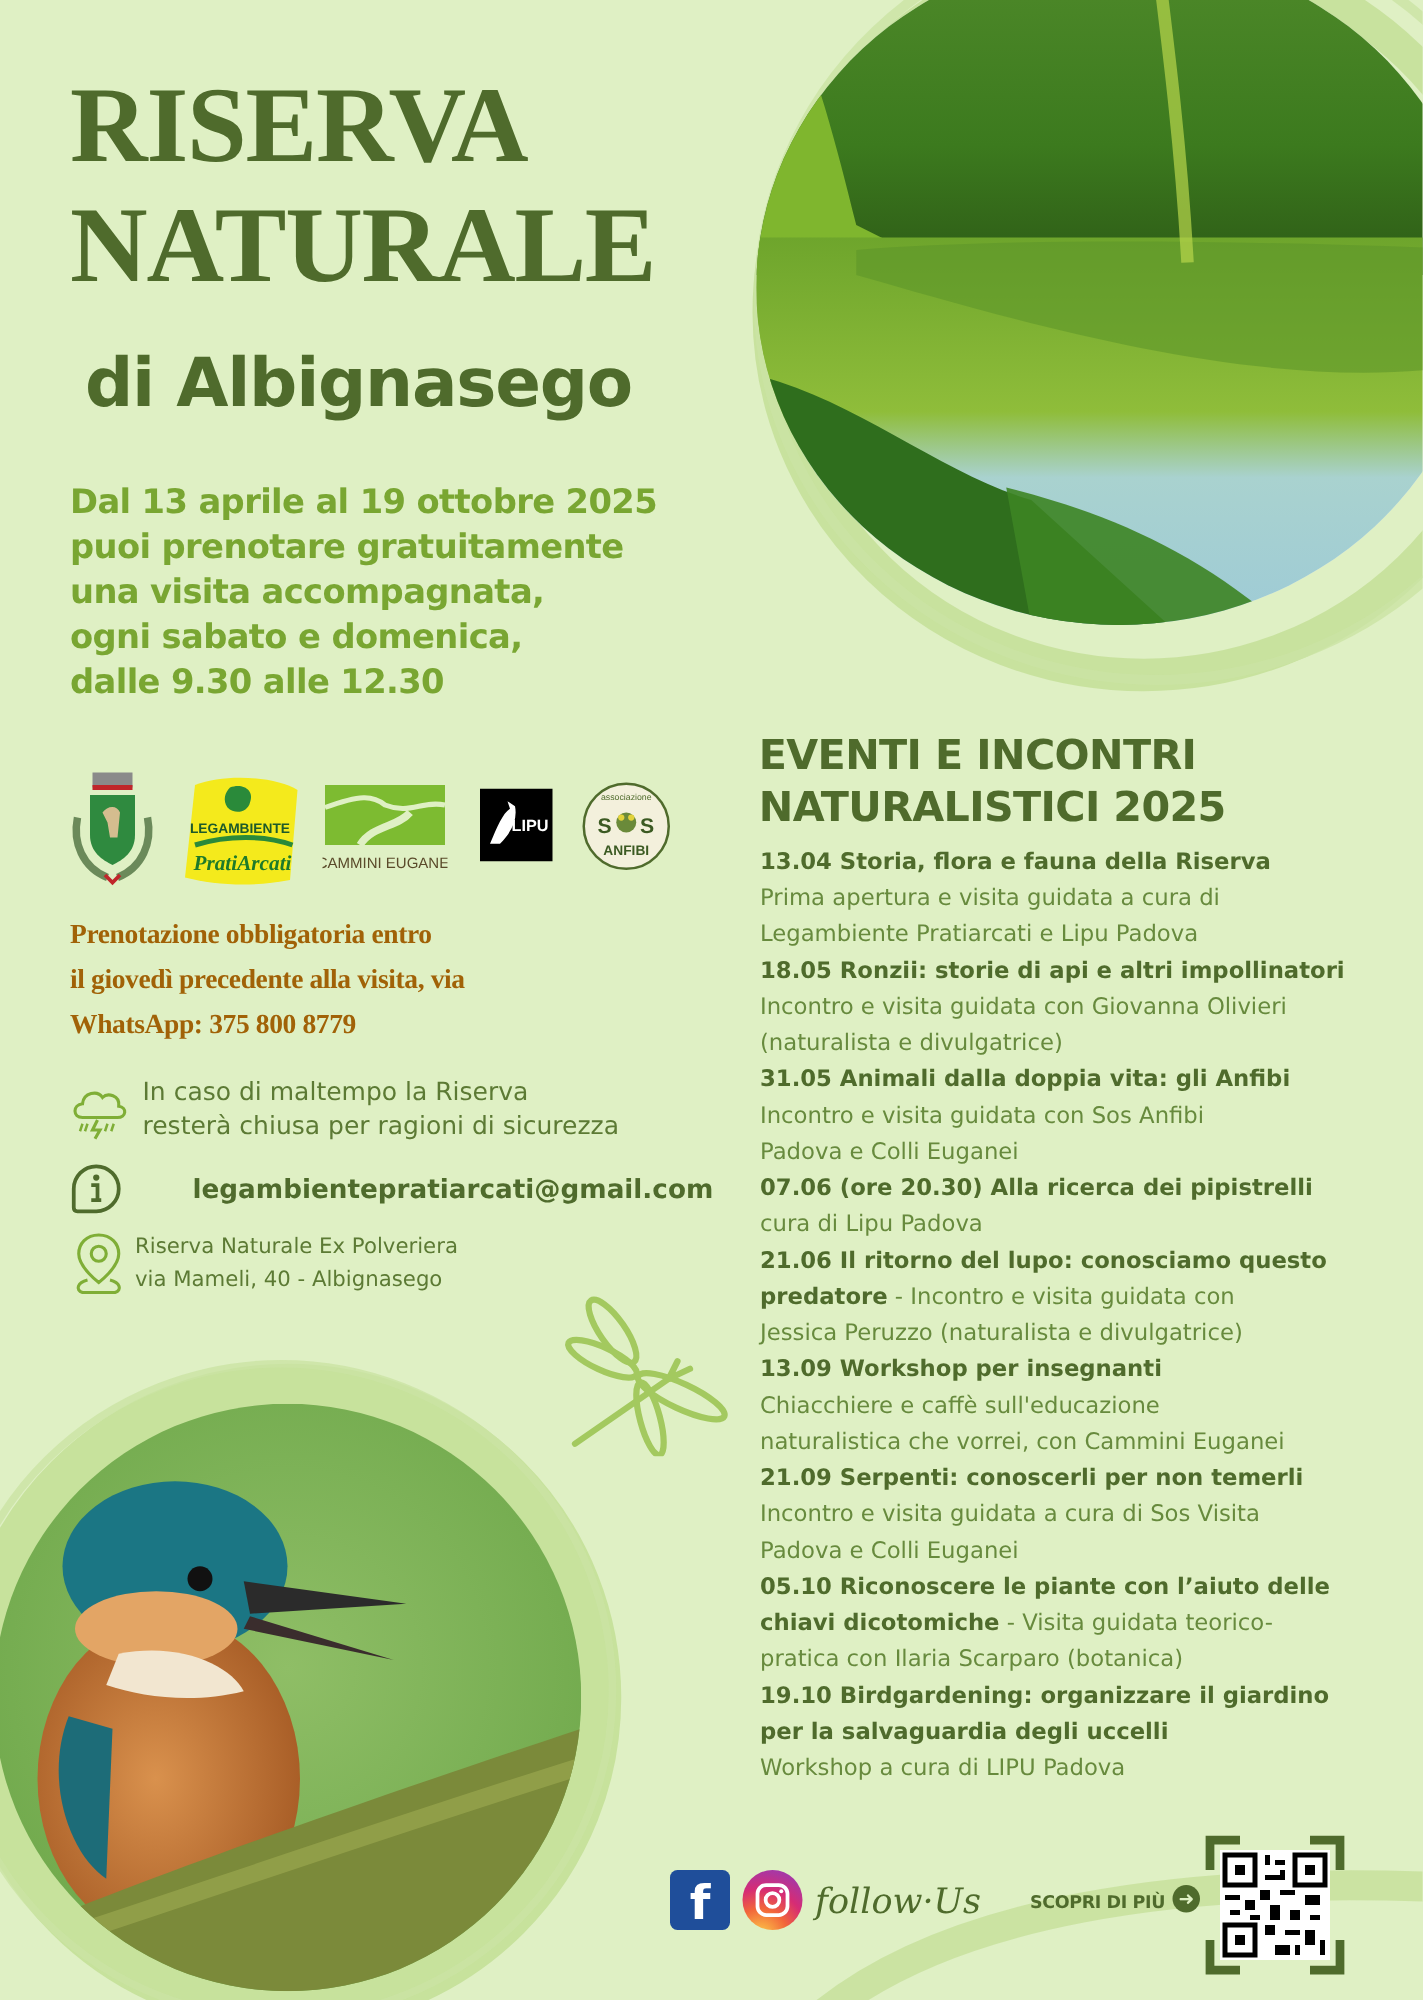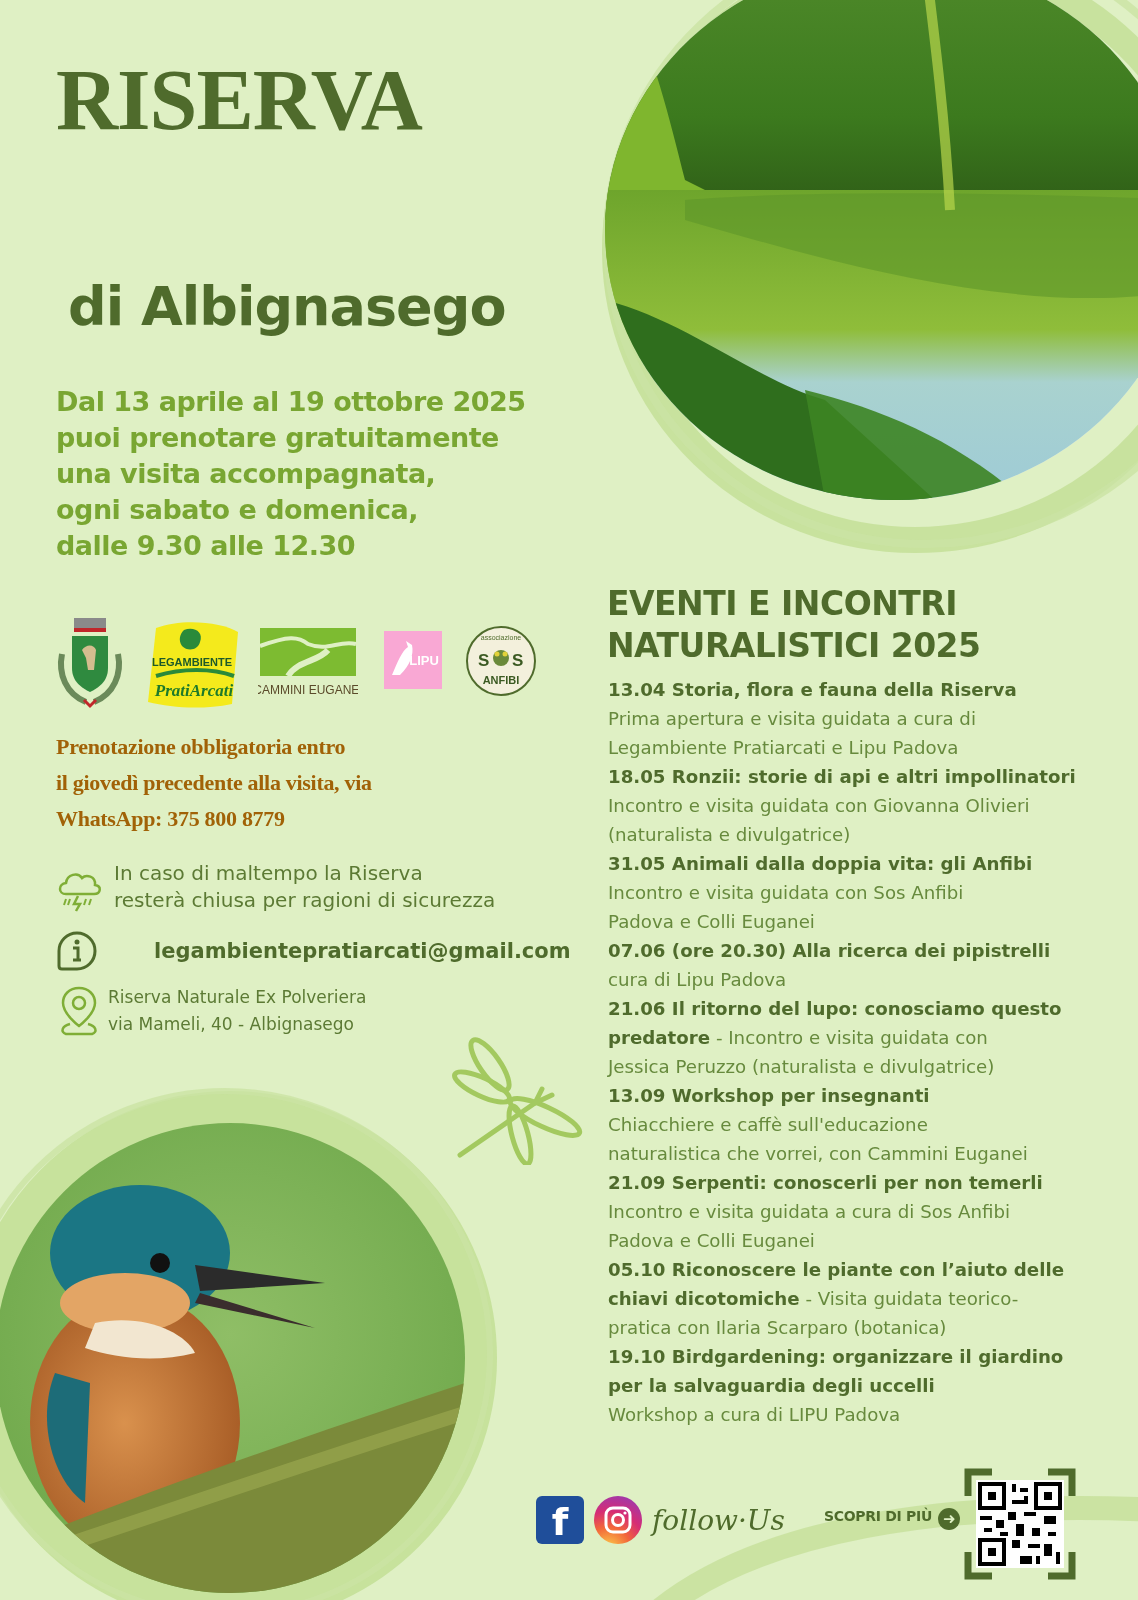--- a/index.html
+++ b/index.html
@@ -64,21 +64,21 @@
   .events .ev-line { white-space: nowrap; }
 
   
   .photo-circle { border-radius: 50%; overflow: hidden; }
 
   
   .social { left: 536px; top: 1496px; display: flex; align-items: center; }
   .scopri {
     left: 824px; top: 1508px;
     font-family: "DejaVu Sans", sans-serif; font-weight: bold;
-    font-size: 14px; color: #4f6b2c; display: flex; align-items: flex-start;
+    font-size: 14px; color: #4f6b2c; display: flex; align-items: flex-end;
     letter-spacing: -0.3px;
   }
 </style>
 </head>
 <body>
 
 <div class="abs" style="left:570px; top:-30px; width:620px; height:590px;">
   <svg width="620" height="590" viewBox="0 0 620 590">
     <ellipse cx="345" cy="280" rx="300" ry="290" fill="none" stroke="#c5e09a" stroke-width="26" opacity="0.9"></ellipse>
     <ellipse cx="355" cy="270" rx="318" ry="304" fill="none" stroke="#cbe4a4" stroke-width="8" opacity="0.8"></ellipse>
@@ -146,20 +146,21 @@
       <path d="M205 170 L320 205 L200 180 Z" fill="#3a2d2d"></path>
 
       <path d="M0 430 C120 380 260 330 470 260 L470 470 H0 Z" fill="#7b8a3a"></path>
       <path d="M0 445 C140 400 280 350 470 290" stroke="#9aa64e" stroke-width="14" fill="none" opacity="0.7"></path>
     </svg>
   </div>
 </div>
 
 <h1 class="abs title-big">
   <div>RISERVA</div>
+  <div>NATURALE</div>
 </h1>
 <h2 class="abs title-sub">di Albignasego</h2>
 
 <div class="abs intro">
   <div>Dal 13 aprile al 19 ottobre 2025</div>
   <div>puoi prenotare gratuitamente</div>
   <div>una visita accompagnata,</div>
   <div>ogni sabato e domenica,</div>
   <div>dalle 9.30 alle 12.30</div>
 </div>
@@ -190,21 +191,21 @@
 
   <div class="logo" style="left:208px; top:2px; width:100px; height:76px;">
     <svg width="100" height="76" viewBox="0 0 100 76">
       <rect x="2" y="2" width="96" height="48" fill="#7dbb31"></rect>
       <path d="M2 20 C30 10 40 10 50 18 C70 26 80 14 98 18" stroke="#dff0c4" stroke-width="4" fill="none"></path>
       <path d="M30 50 C40 34 60 36 70 24" stroke="#dff0c4" stroke-width="6" fill="none"></path>
       <text x="50" y="68" text-anchor="middle" font-family="Liberation Sans, sans-serif" font-size="12" fill="#5a4a2a">CAMMINI EUGANEI</text>
     </svg>
   </div>
 
-  <div class="logo" style="left:334px; top:7px; width:58px; height:58px; background:#f9a8d4;">
+  <div class="logo" style="left:334px; top:7px; width:58px; height:58px; background:#000000;">
     <svg width="58" height="58" viewBox="0 0 58 58">
       <path d="M8 44 C14 30 18 20 24 16 L22 10 L28 14 C30 24 26 34 16 44 Z" fill="#fff"></path>
       <text x="40" y="34" text-anchor="middle" font-family="Liberation Sans, sans-serif" font-size="13" font-weight="bold" fill="#fff">LIPU</text>
     </svg>
   </div>
 
   <div class="logo" style="left:414px; top:0px; width:74px; height:74px;">
     <svg width="74" height="74" viewBox="0 0 74 74">
       <circle cx="37" cy="37" r="34" fill="#f3f0dc" stroke="#4f6b2c" stroke-width="2"></circle>
       <text x="37" y="16" text-anchor="middle" font-family="Liberation Sans, sans-serif" font-size="7" fill="#4f6b2c">associazione</text>
@@ -306,21 +307,21 @@
     <div class="ev-line"><span class="ev-title">predatore</span><span> - Incontro e visita guidata con</span></div>
     <div class="ev-line">Jessica Peruzzo (naturalista e divulgatrice)</div>
   </div>
   <div>
     <div class="ev-line ev-title">13.09 Workshop per insegnanti</div>
     <div class="ev-line">Chiacchiere e caffè sull'educazione</div>
     <div class="ev-line">naturalistica che vorrei, con Cammini Euganei</div>
   </div>
   <div>
     <div class="ev-line ev-title">21.09 Serpenti: conoscerli per non temerli</div>
-    <div class="ev-line">Incontro e visita guidata a cura di Sos Anfibi</div>
+    <div class="ev-line">Incontro e visita guidata a cura di Sos Visita</div>
     <div class="ev-line">Padova e Colli Euganei</div>
   </div>
   <div>
     <div class="ev-line ev-title">05.10 Riconoscere le piante con l’aiuto delle</div>
     <div class="ev-line"><span class="ev-title">chiavi dicotomiche</span><span> - Visita guidata teorico-</span></div>
     <div class="ev-line">pratica con Ilaria Scarparo (botanica)</div>
   </div>
   <div>
     <div class="ev-line ev-title">19.10 Birdgardening: organizzare il giardino</div>
     <div class="ev-line ev-title">per la salvaguardia degli uccelli</div>

